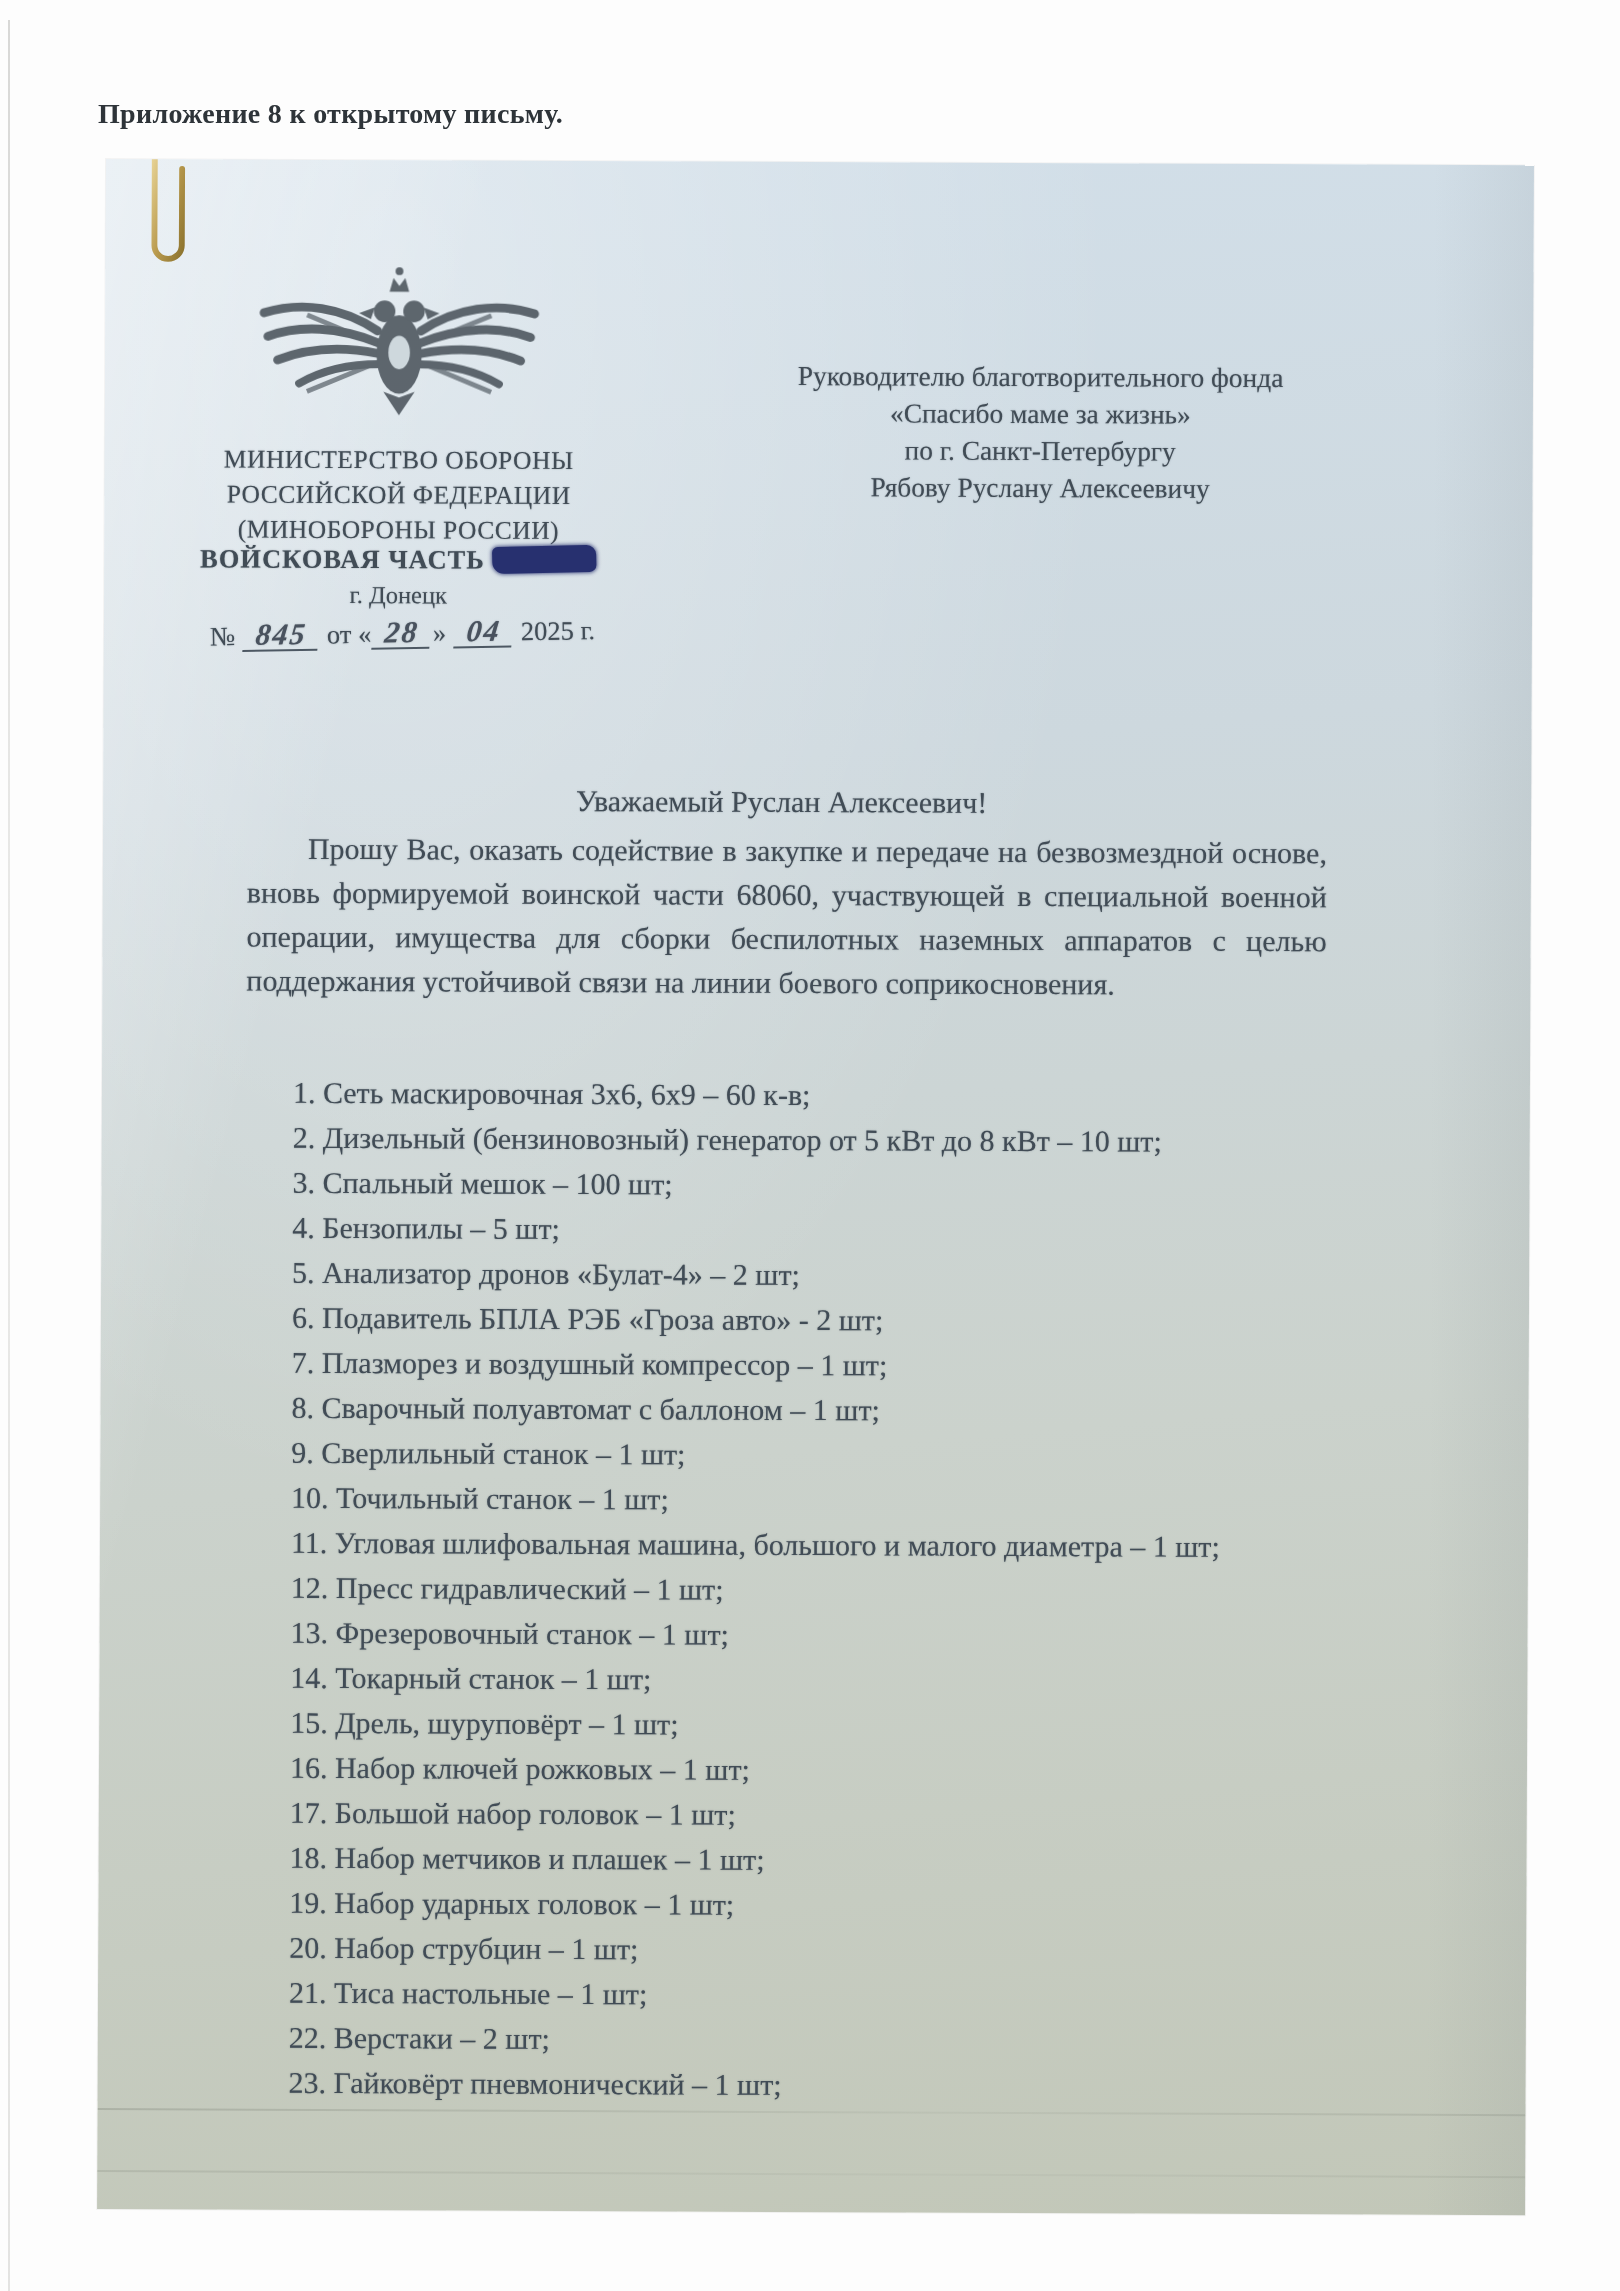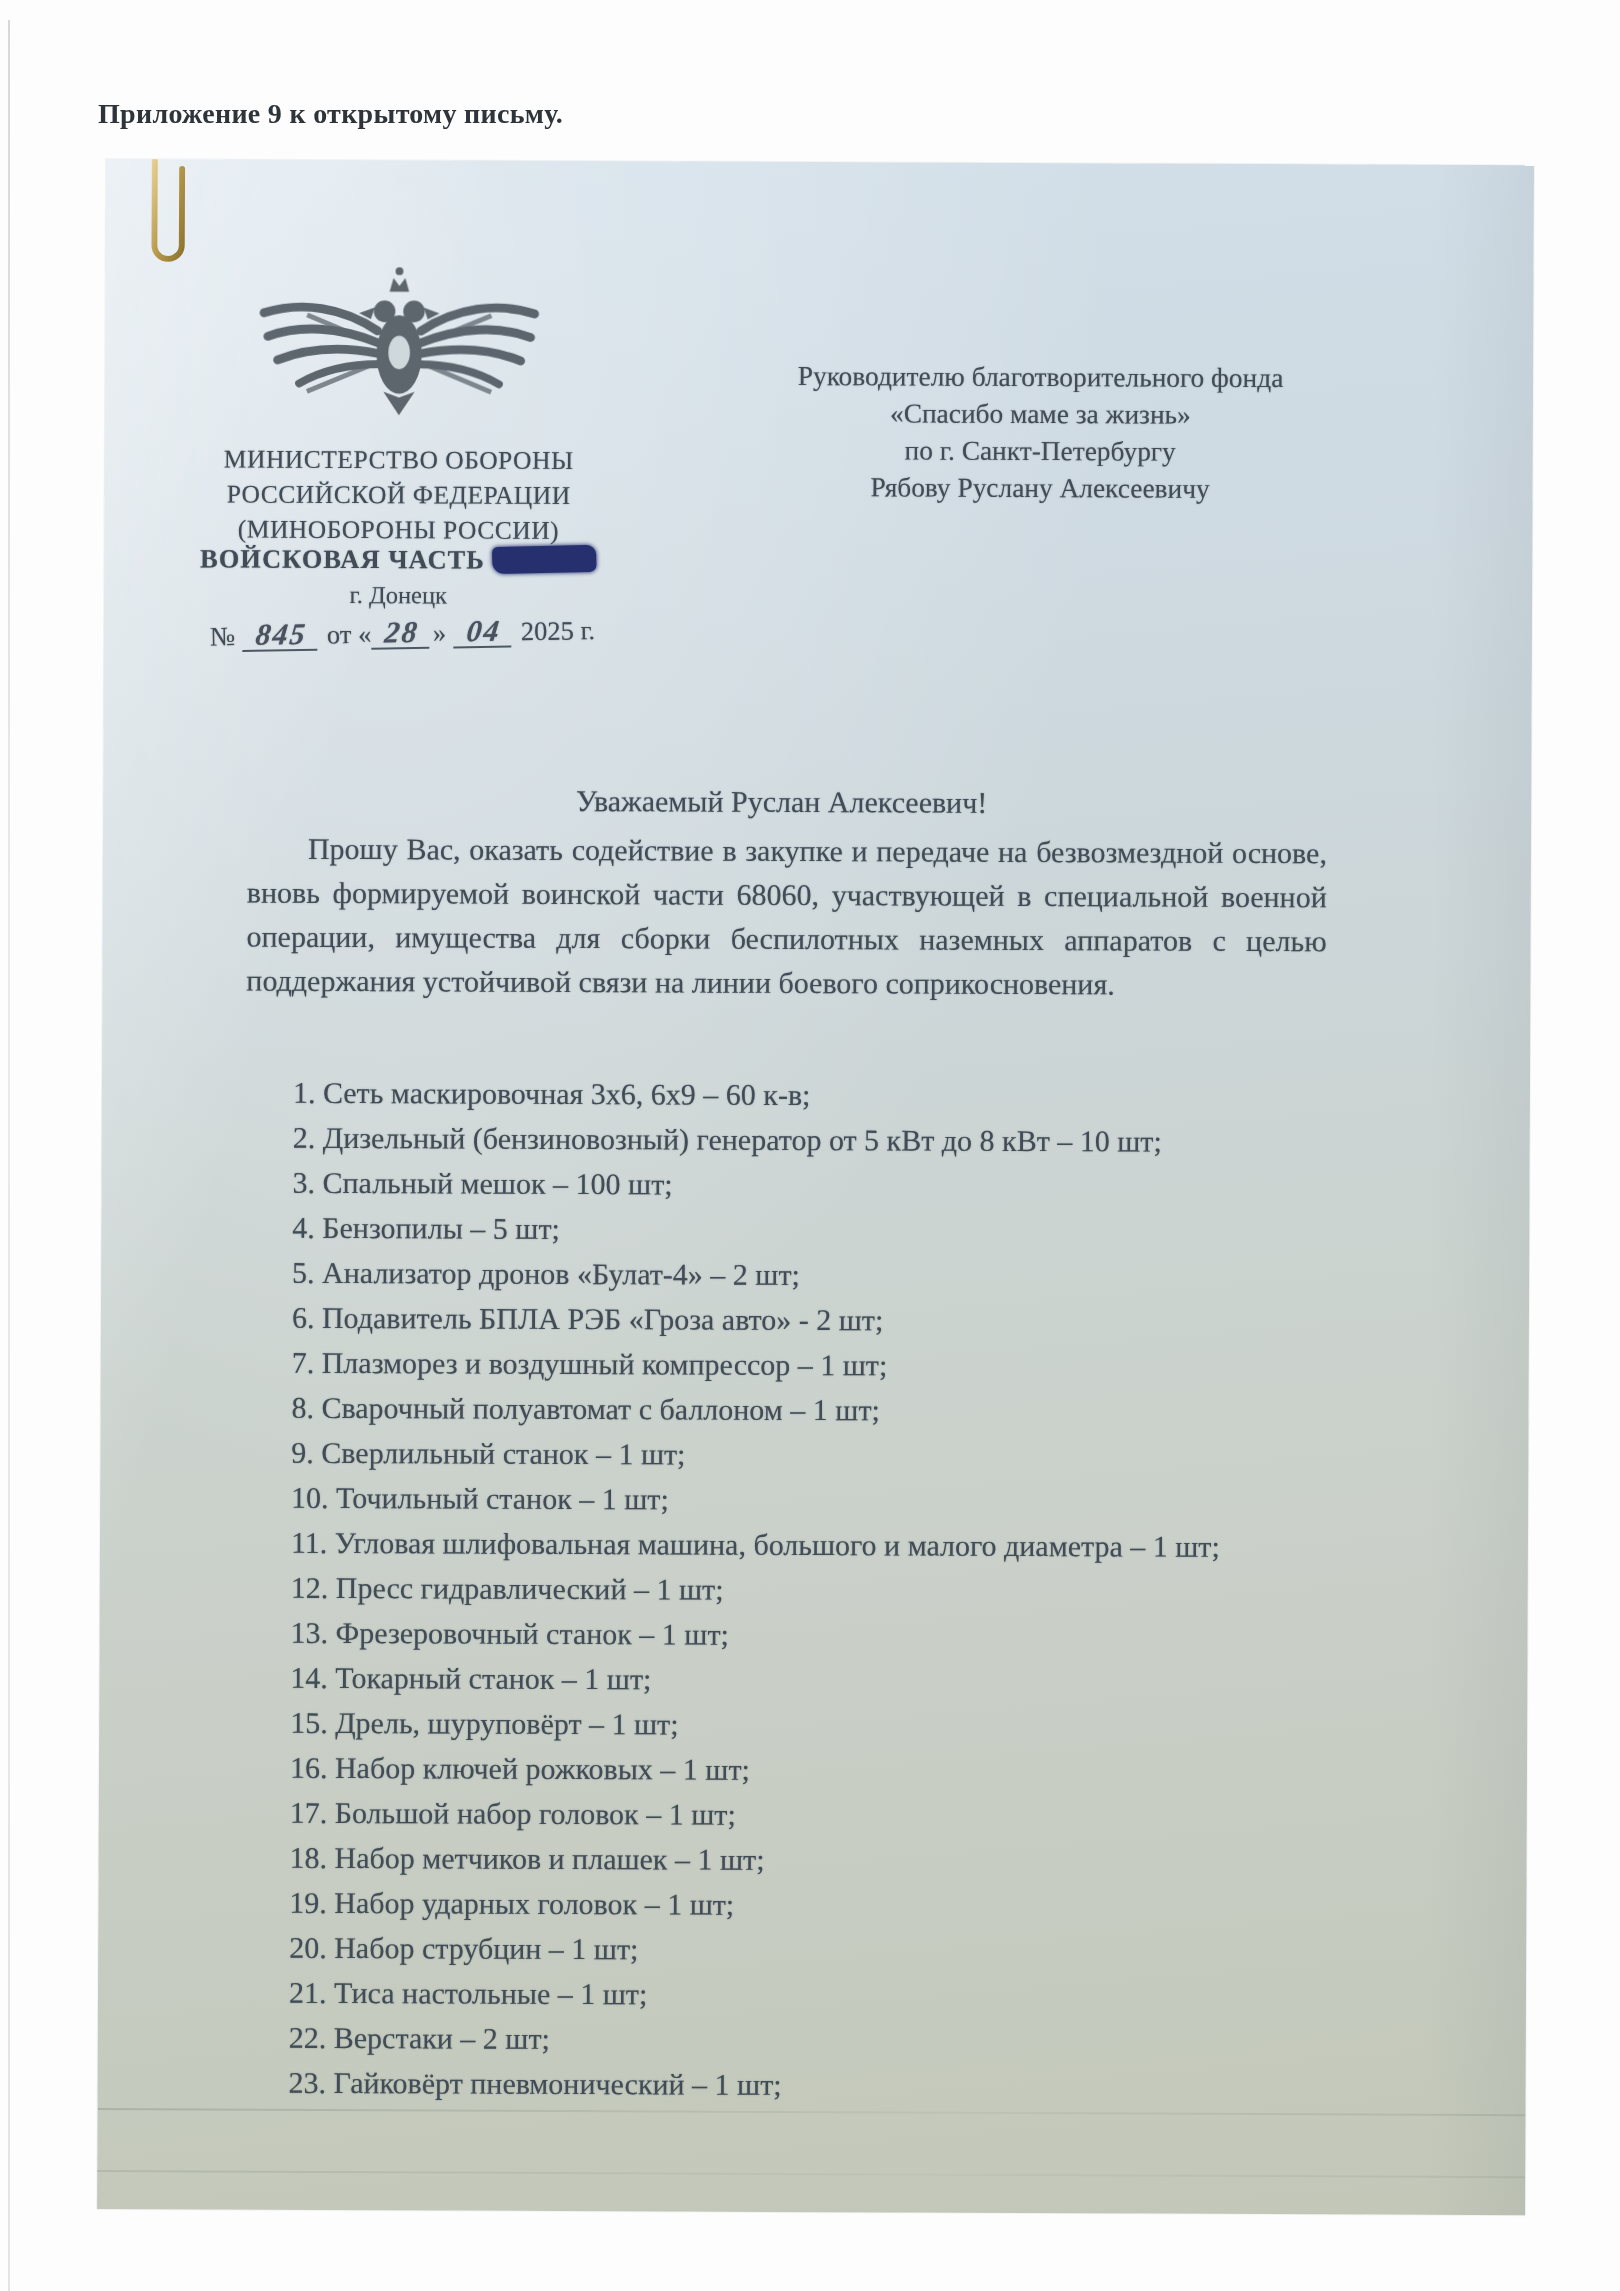--- a/index.html
+++ b/index.html
@@ -92,21 +92,21 @@
     position:absolute;left:191px;top:910px;width:1225px;
     font-size:30px;line-height:45px;
   }
   .items > div{white-space:nowrap;}
 </style>
 </head>
 <body>
 
 <div class="edge-artifact"></div>
 
-<div class="annotation">Приложение 9 к открытому письму.</div>
+<div class="annotation">Приложение 8 к открытому письму.</div>
 
 <div class="scan">
 
   <svg class="paperclip" viewBox="0 0 66 136">
     <defs>
       <linearGradient id="gold" x1="0" y1="0" x2="1" y2="1">
         <stop offset="0" stop-color="#e6d192"></stop>
         <stop offset=".5" stop-color="#b99a4e"></stop>
         <stop offset="1" stop-color="#8d742f"></stop>
       </linearGradient>

